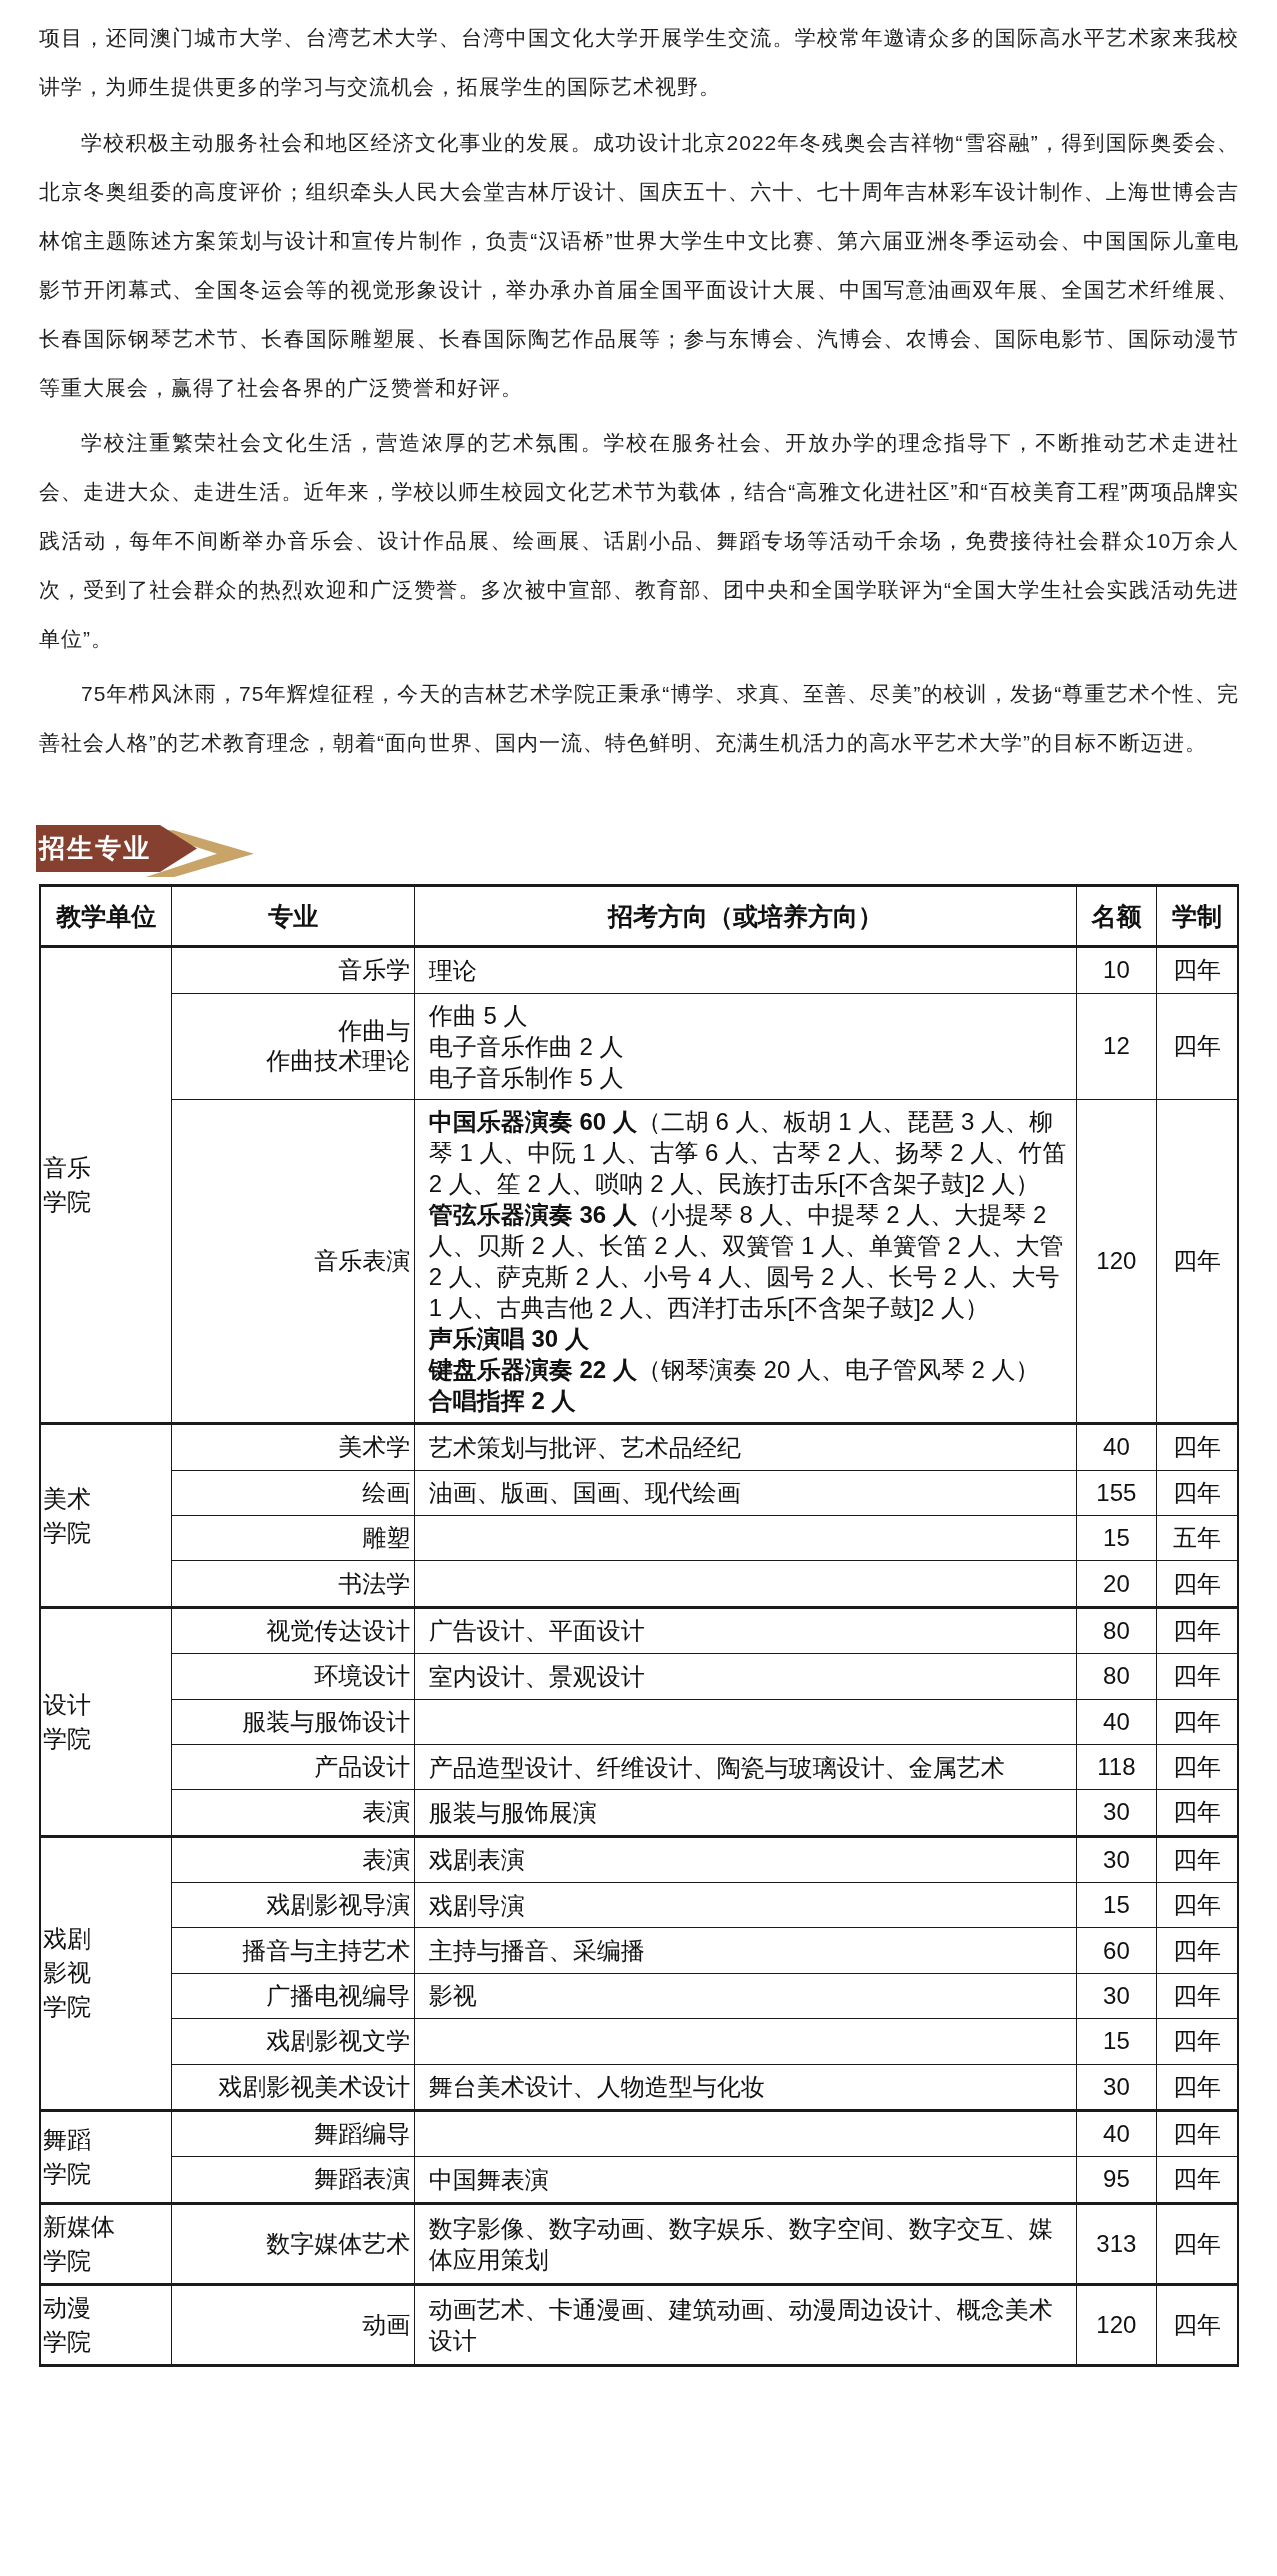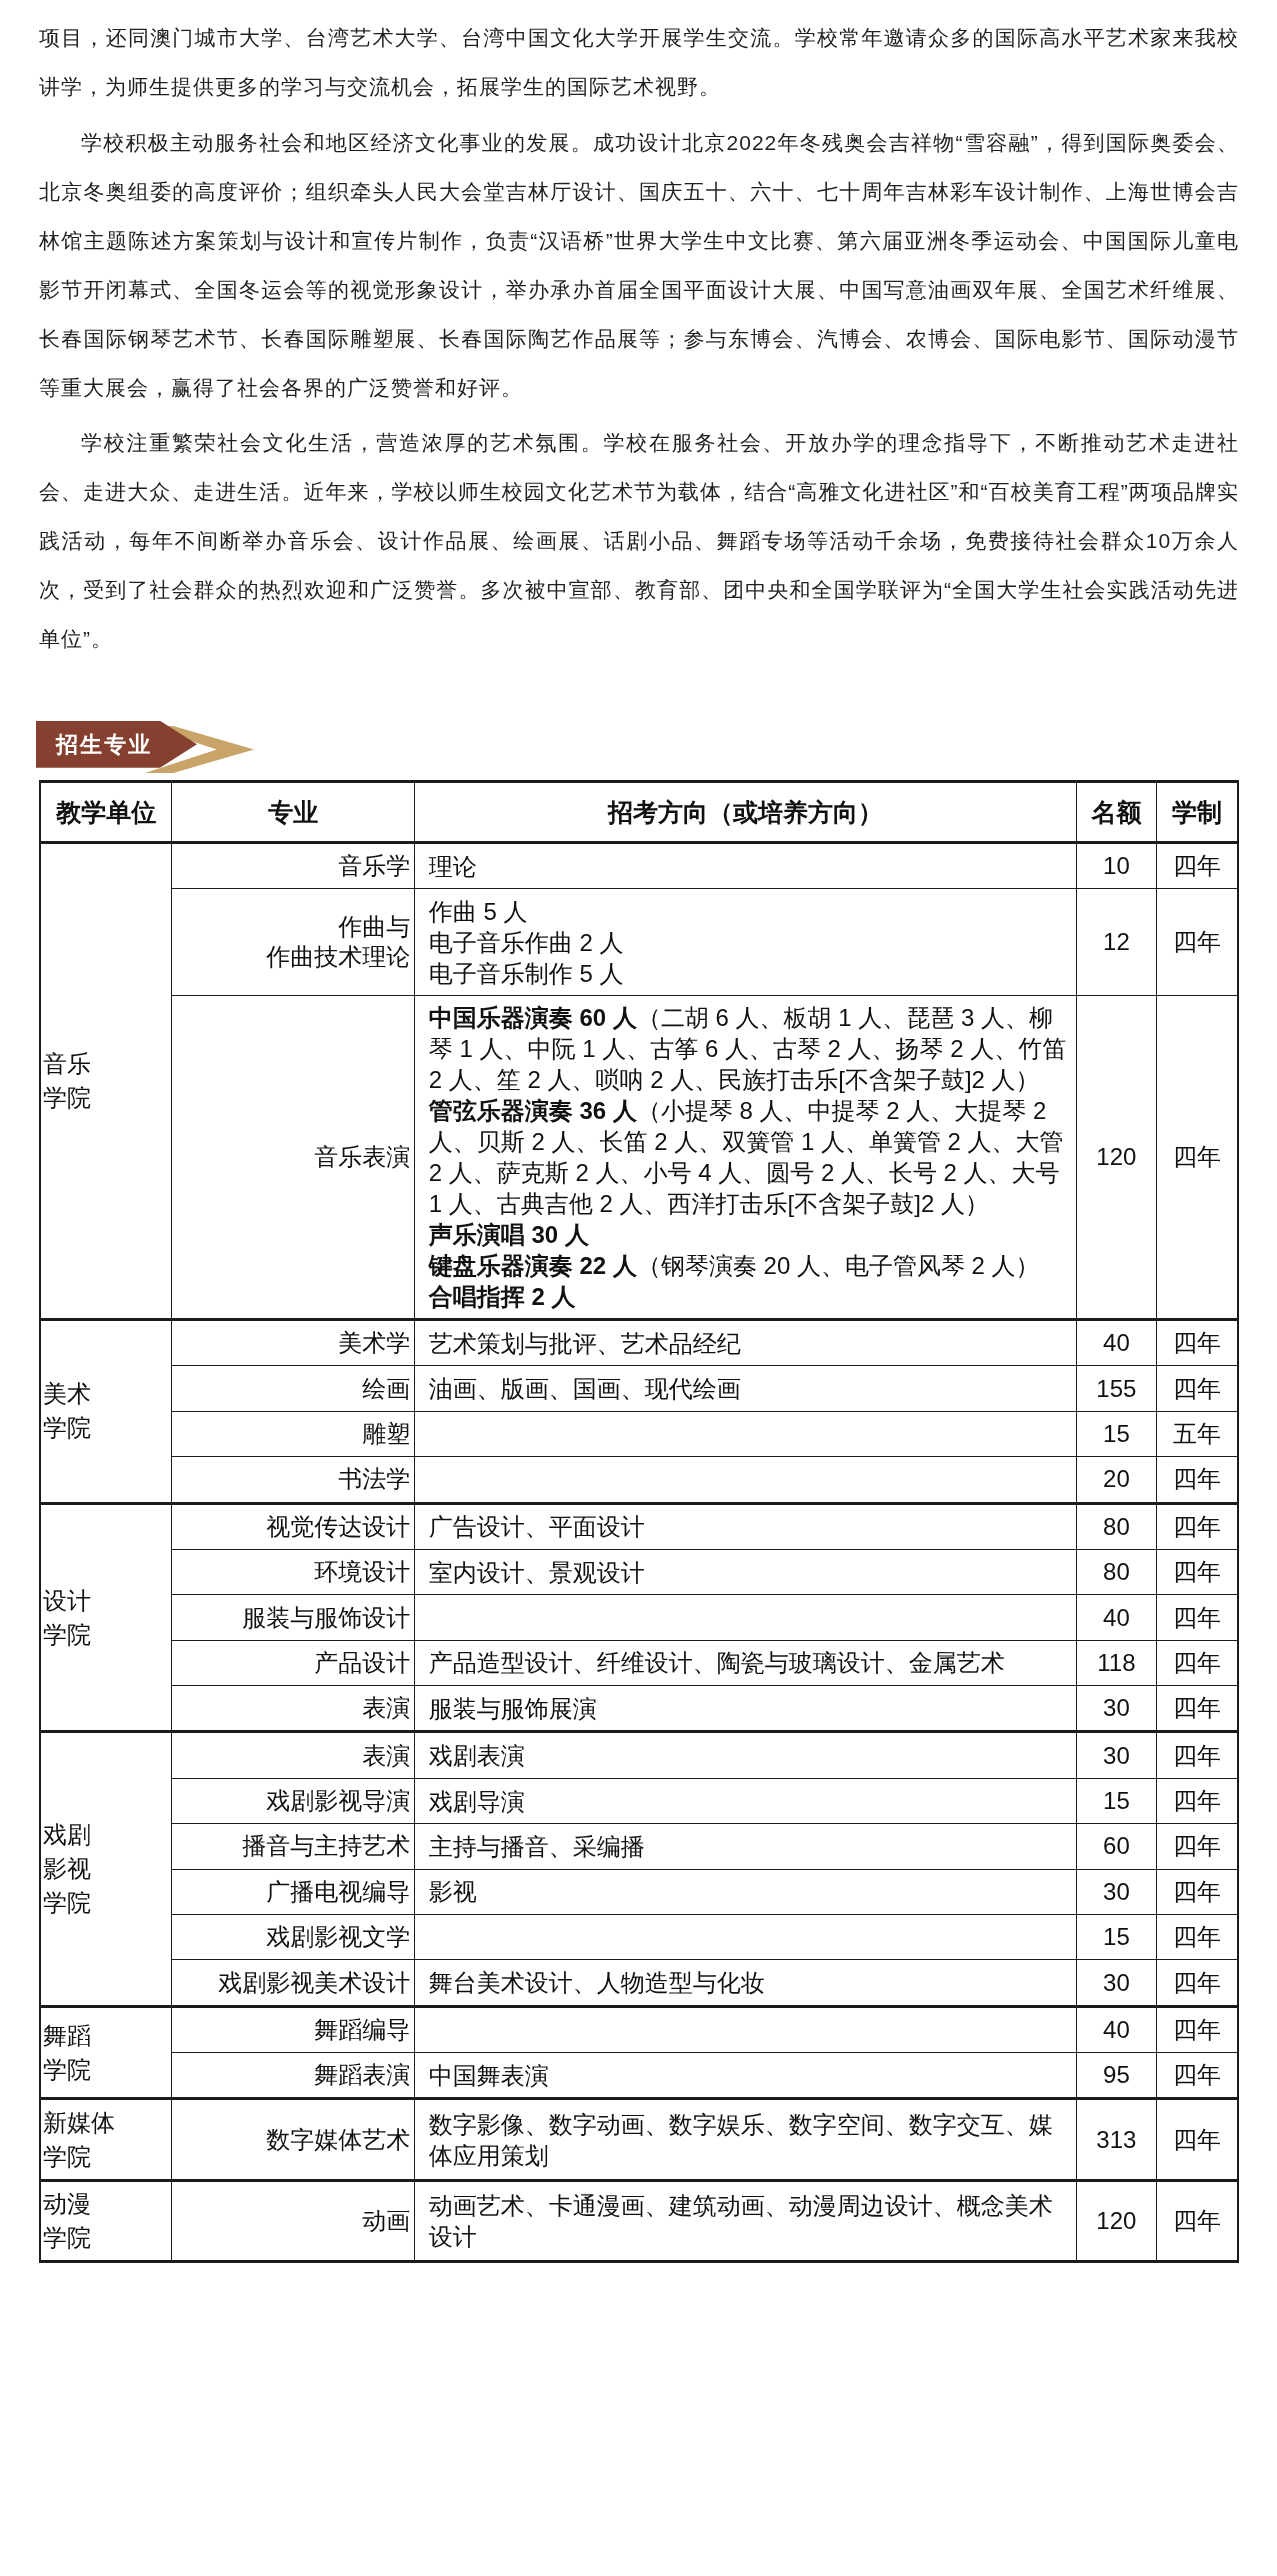--- a/index.html
+++ b/index.html
@@ -43,22 +43,22 @@
     clip-path: polygon(0% 0%, 26% 0%, 100% 50%, 26% 100%, 0% 100%, 66% 50%);
   }
   .banner-body {
     position: absolute;
     left: 0; top: 0;
     width: 161px; height: 47px;
     clip-path: polygon(0 0, 77% 0, 100% 50%, 77% 100%, 0 100%);
   }
   .banner-body span {
     display: block;
-    padding-left: 20px;
-    font-size: 22px;
+    padding-left: 3px;
+    font-size: 26px;
     font-weight: bold;
     line-height: 47px;
     letter-spacing: 2.1px;
     color: #ffffff;
   }
   
   table.adm {
     border-collapse: collapse;
     table-layout: fixed;
     width: 1200px;
@@ -111,20 +111,21 @@
 </style>
 </head>
 <body>
 
 <div class="page">
 
   <div class="intro">
     <p class="para">项目，还同澳门城市大学、台湾艺术大学、台湾中国文化大学开展学生交流。学校常年邀请众多的国际高水平艺术家来我校讲学，为师生提供更多的学习与交流机会，拓展学生的国际艺术视野。</p>
     <p class="para indent">学校积极主动服务社会和地区经济文化事业的发展。成功设计北京2022年冬残奥会吉祥物“雪容融”，得到国际奥委会、北京冬奥组委的高度评价；组织牵头人民大会堂吉林厅设计、国庆五十、六十、七十周年吉林彩车设计制作、上海世博会吉林馆主题陈述方案策划与设计和宣传片制作，负责“汉语桥”世界大学生中文比赛、第六届亚洲冬季运动会、中国国际儿童电影节开闭幕式、全国冬运会等的视觉形象设计，举办承办首届全国平面设计大展、中国写意油画双年展、全国艺术纤维展、长春国际钢琴艺术节、长春国际雕塑展、长春国际陶艺作品展等；参与东博会、汽博会、农博会、国际电影节、国际动漫节等重大展会，赢得了社会各界的广泛赞誉和好评。</p>
     <p class="para indent">学校注重繁荣社会文化生活，营造浓厚的艺术氛围。学校在服务社会、开放办学的理念指导下，不断推动艺术走进社会、走进大众、走进生活。近年来，学校以师生校园文化艺术节为载体，结合“高雅文化进社区”和“百校美育工程”两项品牌实践活动，每年不间断举办音乐会、设计作品展、绘画展、话剧小品、舞蹈专场等活动千余场，免费接待社会群众10万余人次，受到了社会群众的热烈欢迎和广泛赞誉。多次被中宣部、教育部、团中央和全国学联评为“全国大学生社会实践活动先进单位”。</p>
+    <p class="para indent">75年栉风沐雨，75年辉煌征程，今天的吉林艺术学院正秉承“博学、求真、至善、尽美”的校训，发扬“尊重艺术个性、完善社会人格”的艺术教育理念，朝着“面向世界、国内一流、特色鲜明、充满生机活力的高水平艺术大学”的目标不断迈进。</p>
   </div>
 
   <div class="banner">
     <div class="banner-chevron" style="background: rgb(200, 164, 105);"></div>
     <div class="banner-body" style="background: rgb(133, 64, 47);">
       <span style="color: rgb(255, 255, 255);">招生专业</span>
     </div>
   </div>
 
   <table class="adm">

